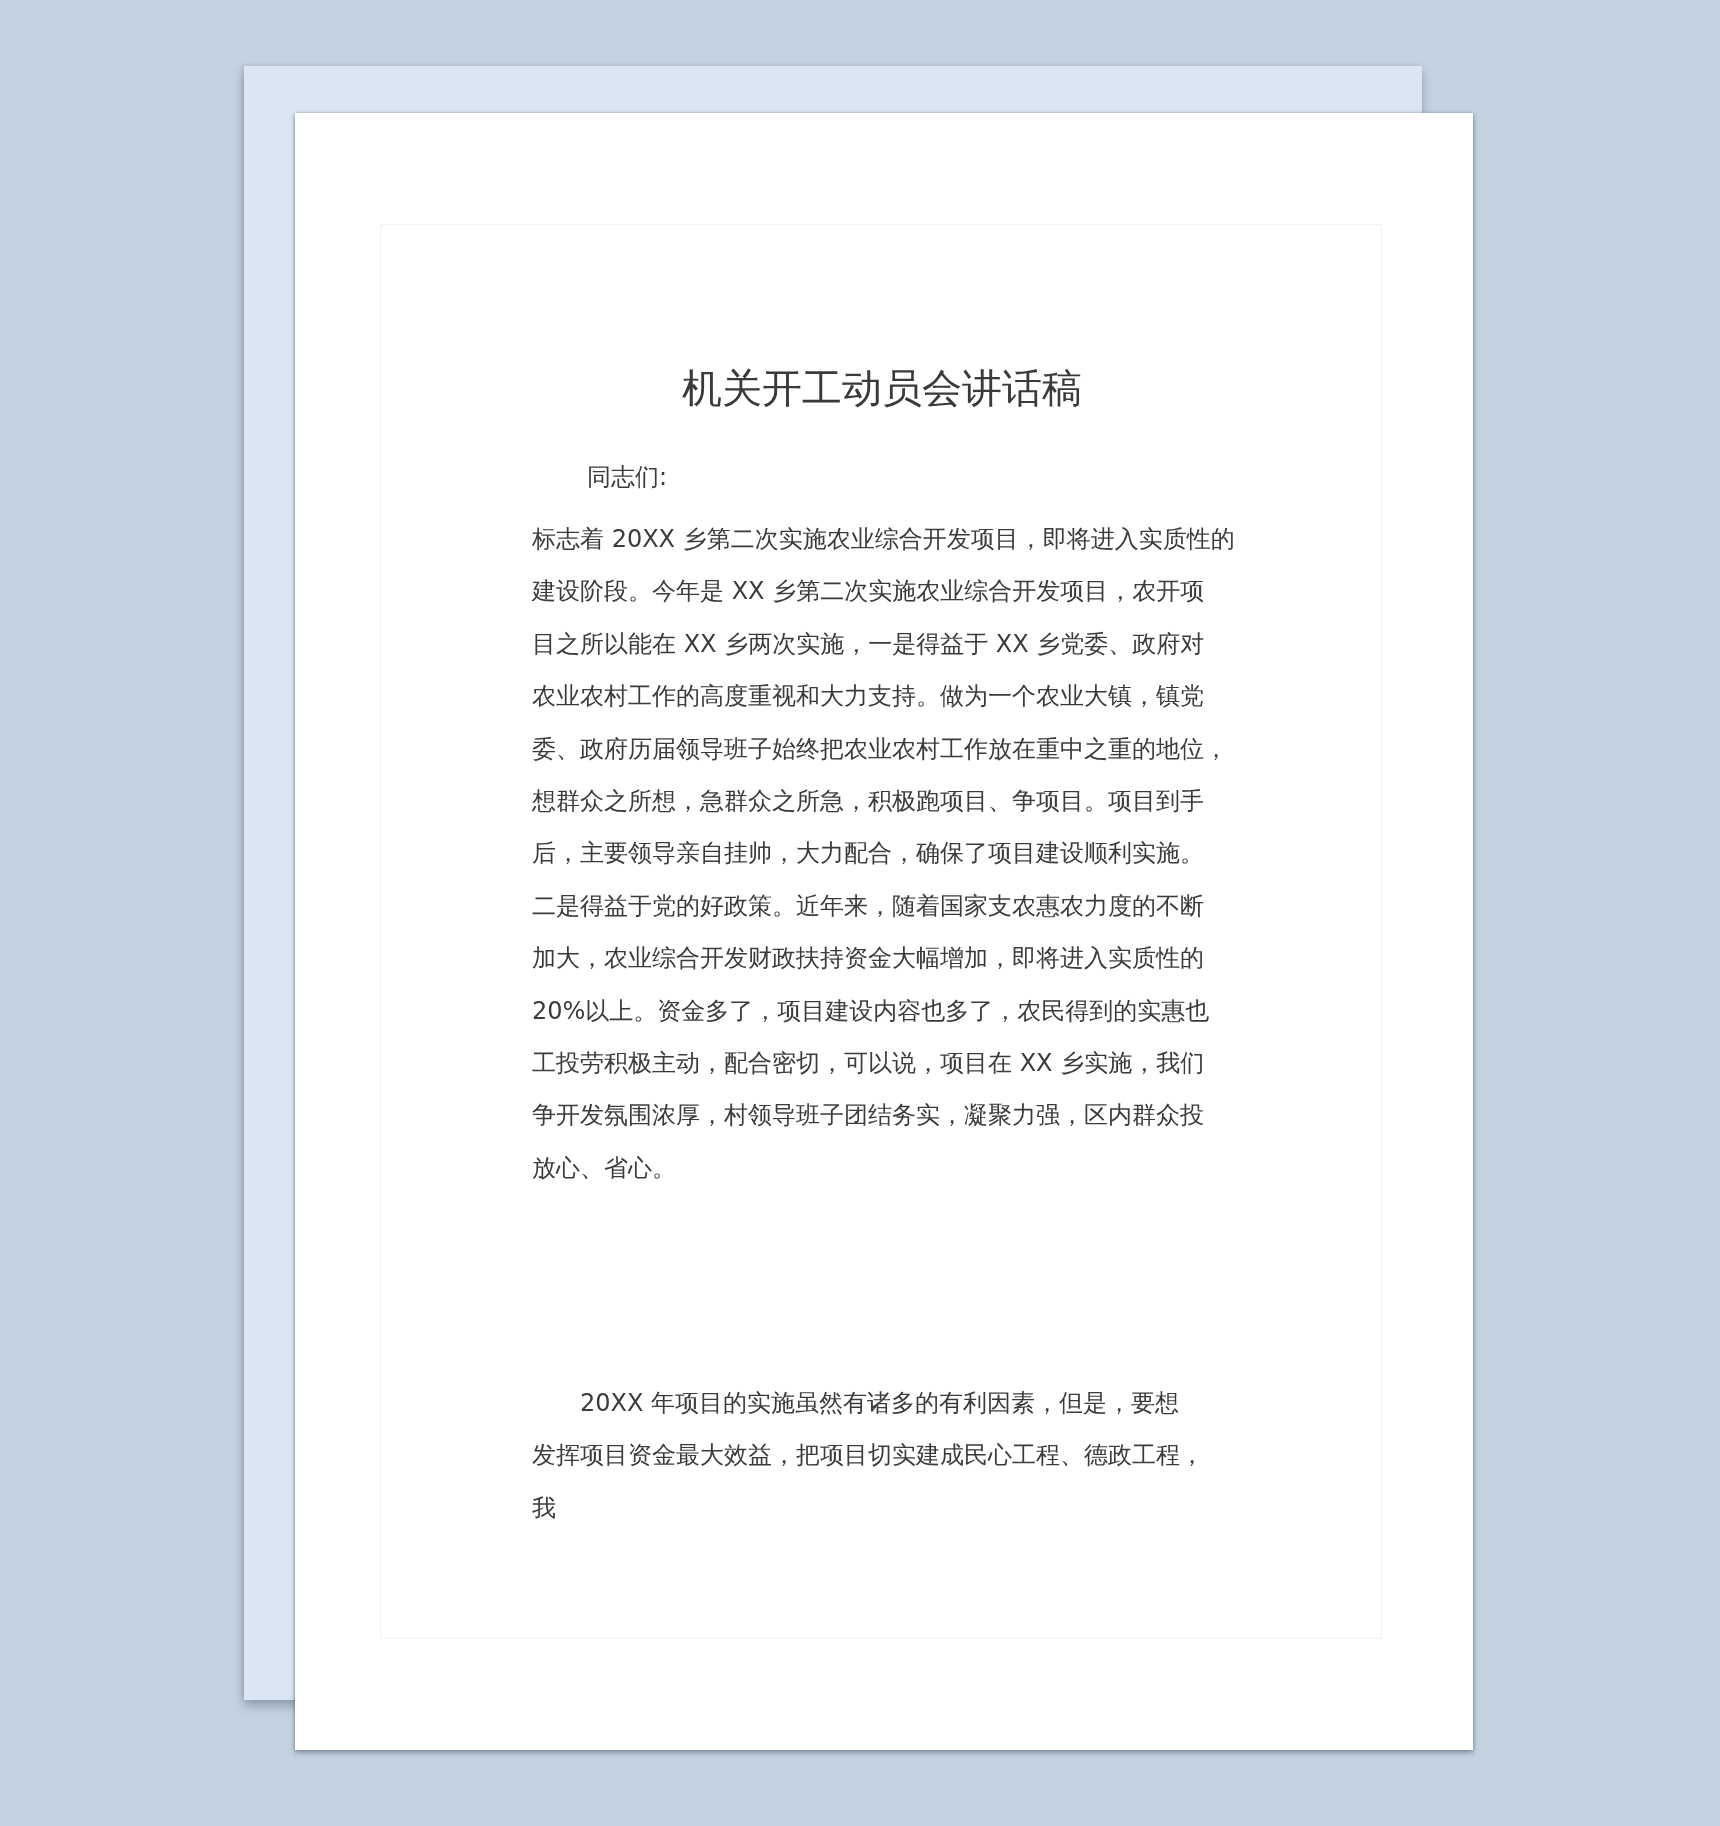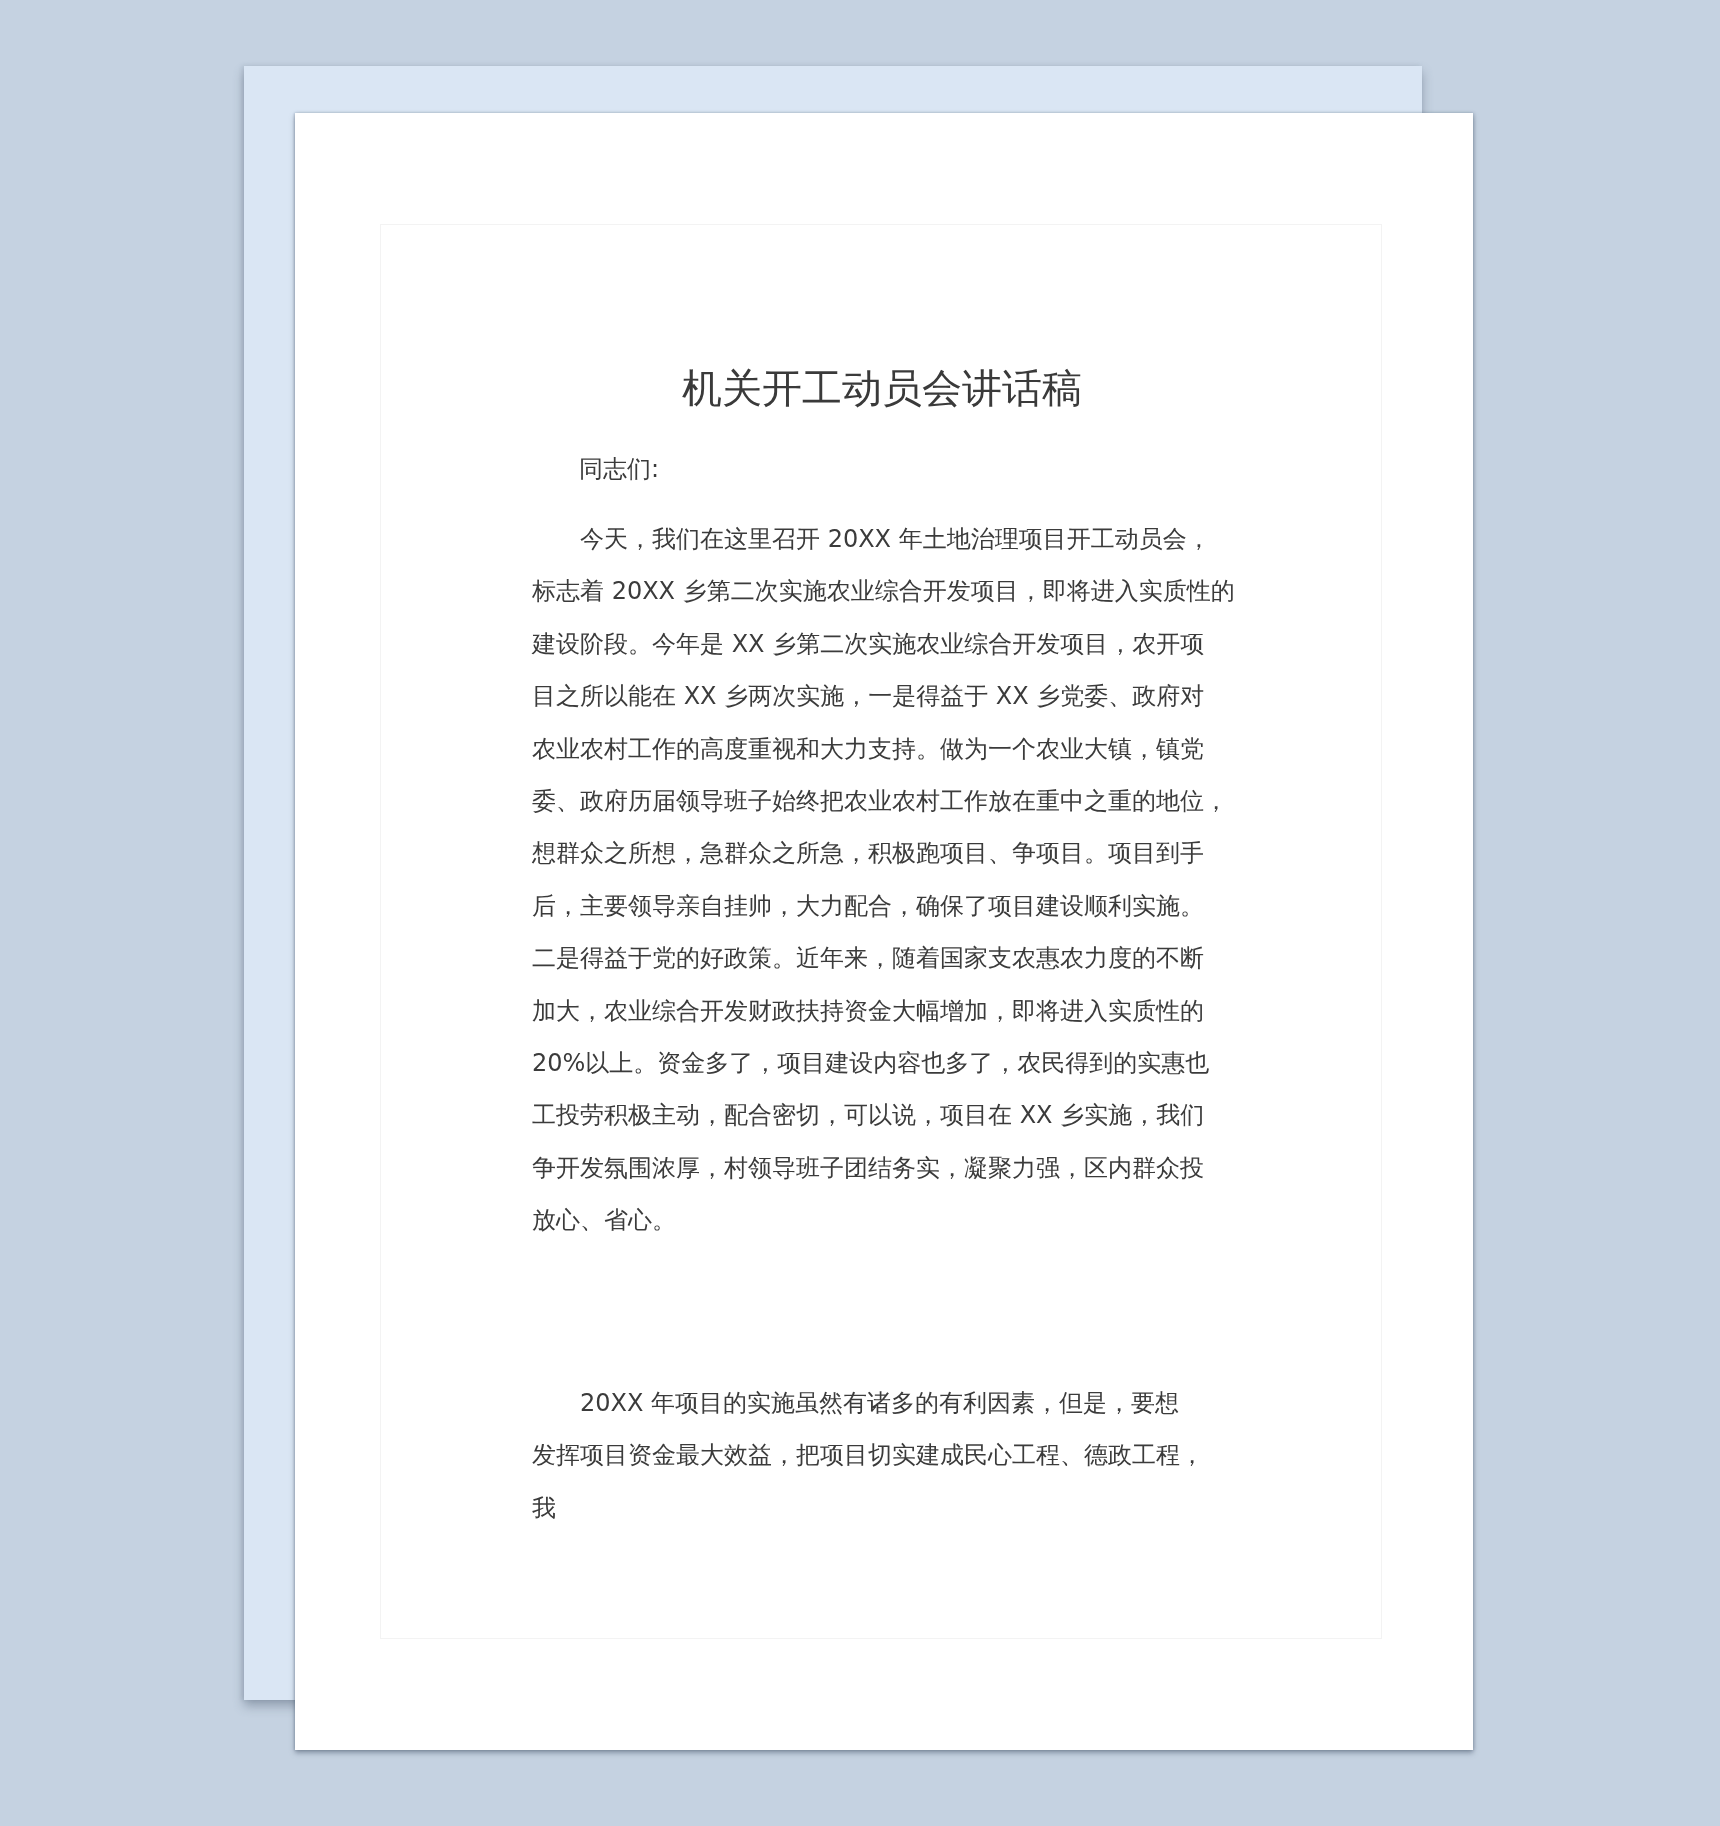--- a/index.html
+++ b/index.html
@@ -46,21 +46,21 @@
     color: #3a3a3a;
     letter-spacing: 0px;
     margin: 0;
     font-weight: normal;
   }
   .salutation {
     position: absolute;
     left: 47px; top: 340px;
     font-size: 24px;
     line-height: 32px;
-    margin: 0;
+    margin: 8px;
   }
   .para {
     position: absolute;
     left: 0;
     width: 700px;
     margin: 0;
     font-size: 24px;
     line-height: 52.4px;
     text-align: justify;
     text-align-last: left;
@@ -77,21 +77,20 @@
 
 <div class="front-page">
   <div class="inner-frame"></div>
 
   <div class="content">
     <h1 class="doc-title">机关开工动员会讲话稿</h1>
 
     <p class="salutation">同志们:</p>
 
     <p class="para para1">
-      <span class="line indent">今天，我们在这里召开 20XX 年土地治理项目开工动员会，</span>
       <span class="line">标志着 20XX 乡第二次实施农业综合开发项目，即将进入实质性的</span>
       <span class="line">建设阶段。今年是 XX 乡第二次实施农业综合开发项目，农开项</span>
       <span class="line">目之所以能在 XX 乡两次实施，一是得益于 XX 乡党委、政府对</span>
       <span class="line">农业农村工作的高度重视和大力支持。做为一个农业大镇，镇党</span>
       <span class="line">委、政府历届领导班子始终把农业农村工作放在重中之重的地位，</span>
       <span class="line">想群众之所想，急群众之所急，积极跑项目、争项目。项目到手</span>
       <span class="line">后，主要领导亲自挂帅，大力配合，确保了项目建设顺利实施。</span>
       <span class="line">二是得益于党的好政策。近年来，随着国家支农惠农力度的不断</span>
       <span class="line">加大，农业综合开发财政扶持资金大幅增加，即将进入实质性的</span>
       <span class="line">20%以上。资金多了，项目建设内容也多了，农民得到的实惠也</span>

